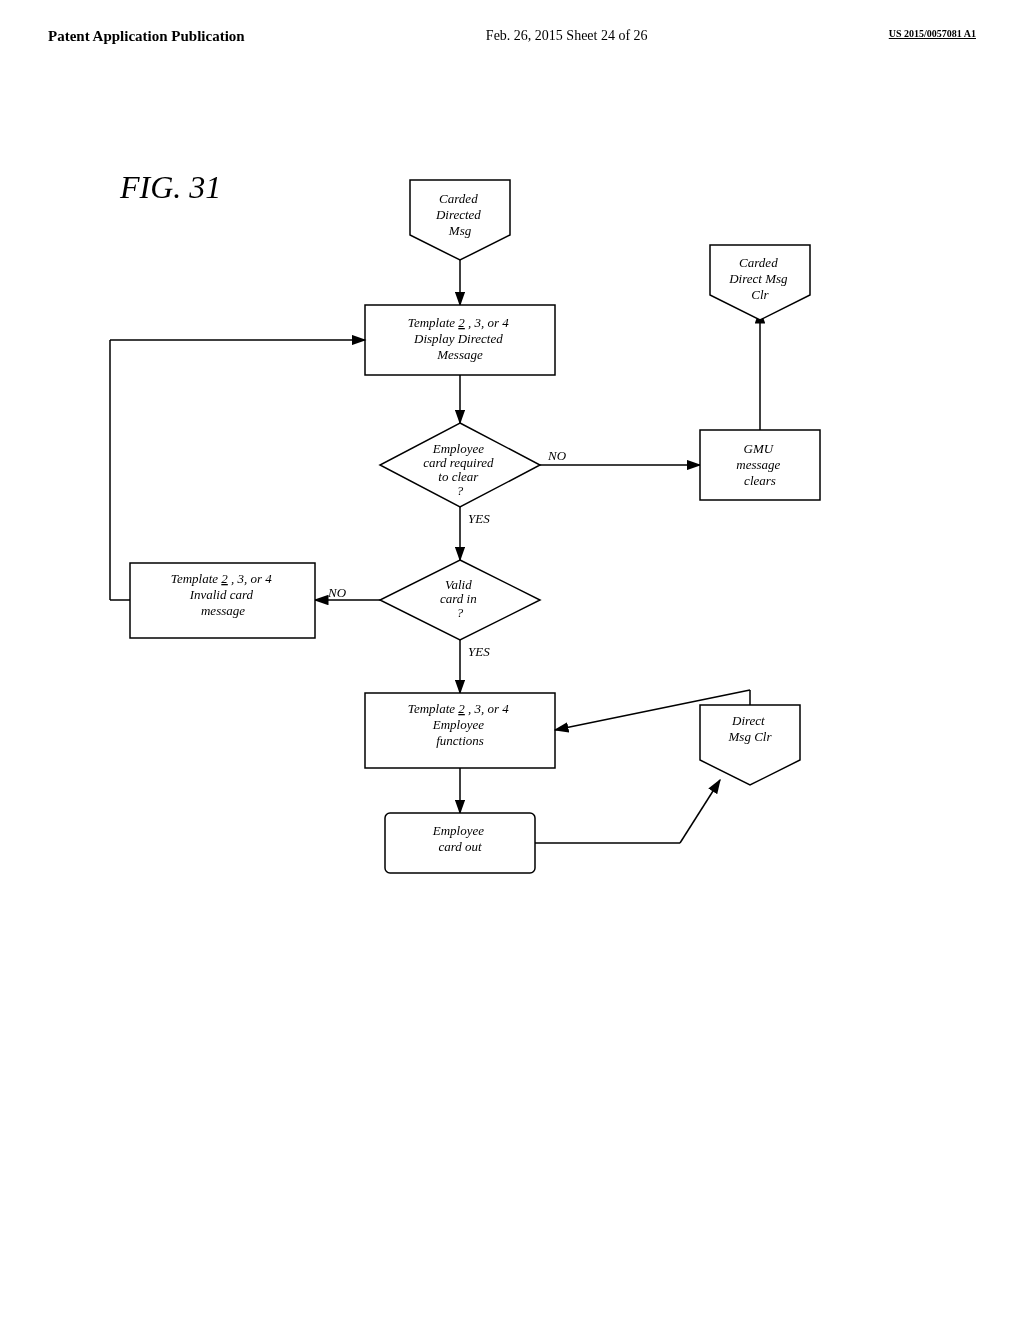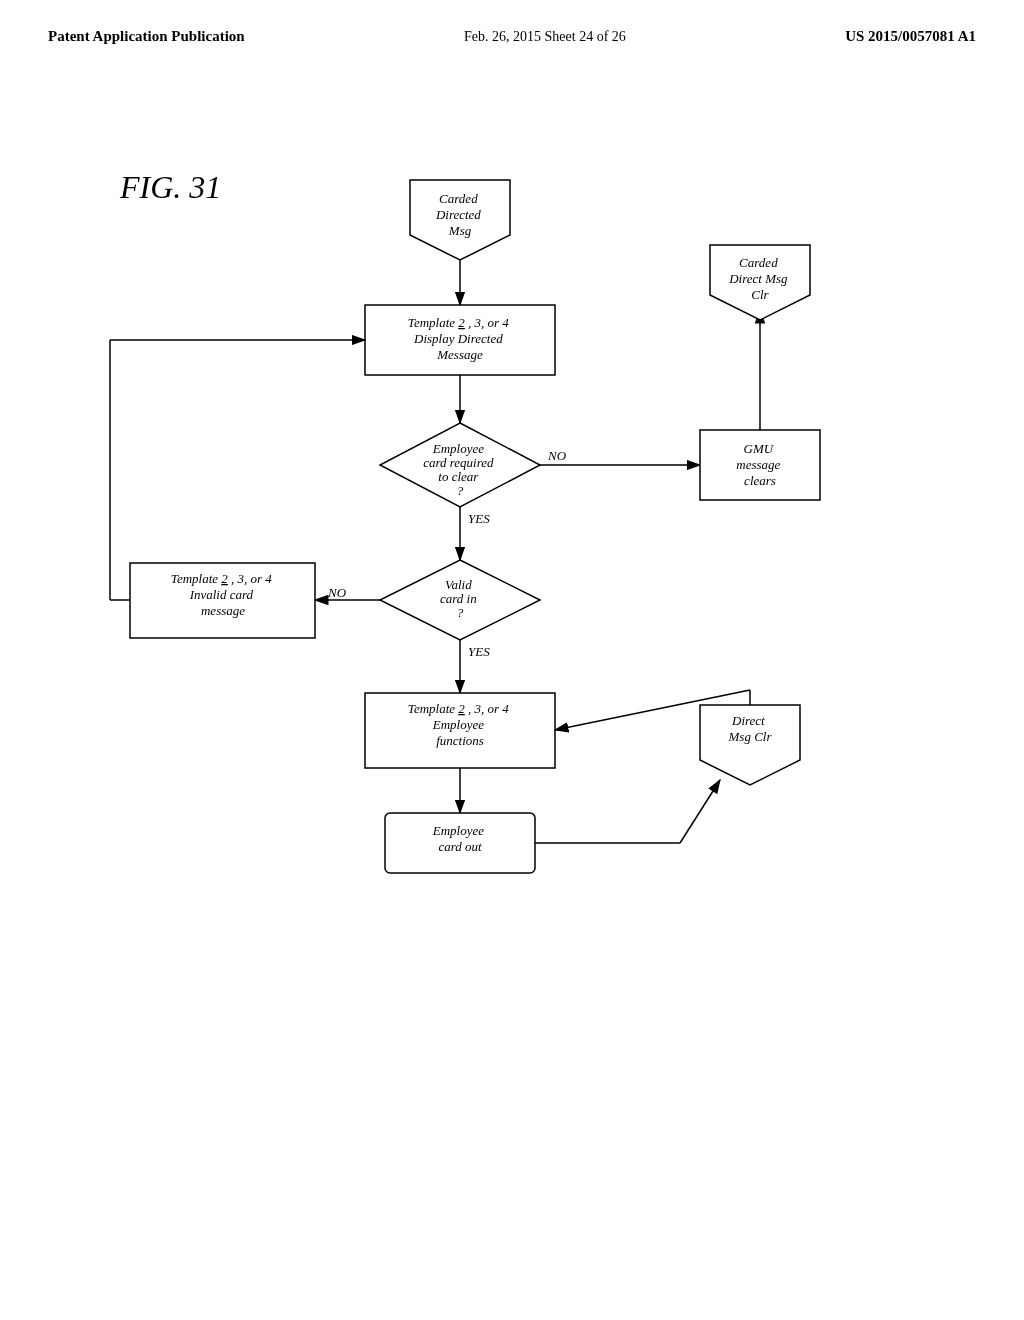--- a/index.html
+++ b/index.html
@@ -9,35 +9,36 @@
       background: #fff;
       font-family: 'Times New Roman', Times, serif;
       position: relative;
       overflow: hidden;
     }
 
     
     .header {
       display: flex;
       justify-content: space-between;
-      align-items: flex-end;
+      align-items: flex-start;
       padding: 28px 48px 0 48px;
       border-bottom: none;
     }
     .header-left {
       font-size: 15px;
       font-weight: bold;
     }
     .header-center {
       font-size: 14px;
       text-align: center;
     }
     .header-right {
-      font-size: 15px;
+      font-size: 10px;
       font-weight: bold;
+      text-decoration: underline;
     }
 
     
     .figure-area {
       position: relative;
       width: 100%;
       height: 1220px;
     }
 
     .fig-label {

